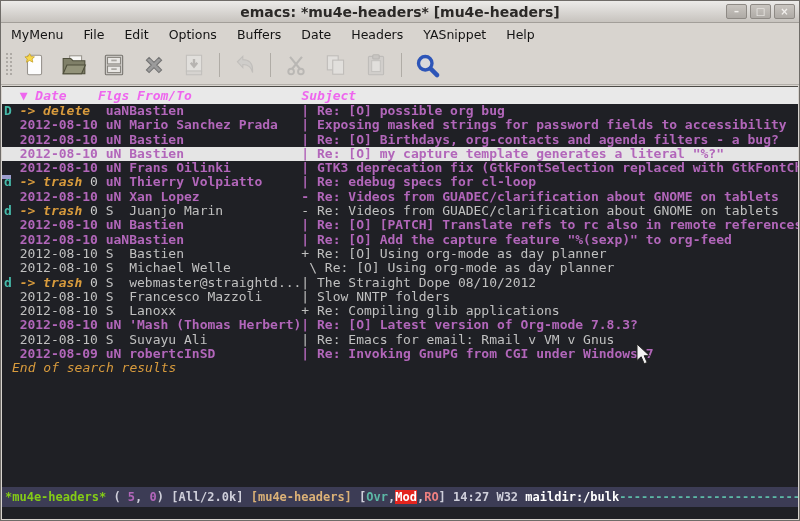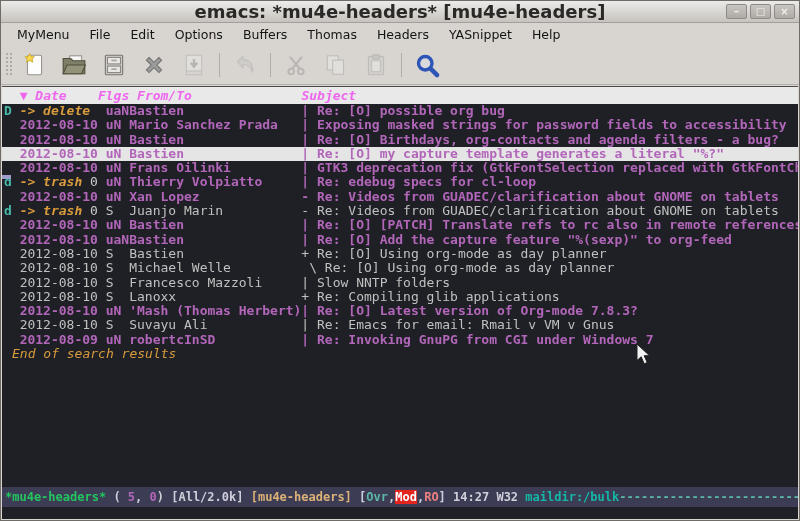--- a/index.html
+++ b/index.html
@@ -2,26 +2,26 @@
 <html><head>
 <meta charset="utf-8">
 <style>
   html,body{margin:0;padding:0;background:#6a6a6a;}
   *{box-sizing:border-box;}
   .window{position:relative;width:800px;height:521px;background:#d8d4cf;border:1px solid #6f6c68;
           font-family:"DejaVu Sans",sans-serif;overflow:hidden;}
   
   .titlebar{height:22px;background:linear-gradient(#ecebe9,#c7c3be);border-bottom:1px solid #a29e99;
             display:flex;align-items:center;justify-content:center;position:relative;}
-  .title{font-weight:bold;font-size:18px;color:#2b2927;}
+  .title{font-weight:bold;font-size:14px;color:#2b2927;}
   .win-btns{position:absolute;right:4px;top:3px;display:flex;gap:3px;}
   .win-btn{width:21px;height:15px;background:linear-gradient(#c9c5c0,#aeaaa5);border:1px solid #8e8a85;
            border-radius:2px;color:#f3f1ee;font-size:10px;line-height:13px;text-align:center;font-weight:bold;}
   
-  .menubar{height:23px;display:flex;align-items:center;padding-left:6px;font-size:12.5px;color:#141414;}
+  .menubar{height:23px;display:flex;align-items:center;font-size:12.5px;color:#141414;}
   .menu-item{padding:3px 10px;white-space:nowrap;}
   
   .toolbar{height:39px;display:flex;align-items:center;padding-left:3px;border-bottom:1px solid #b3afa9;}
   .tool-btn{width:40px;height:32px;display:flex;align-items:center;justify-content:center;}
   .tool-sep{width:1px;height:24px;background:#b0aca6;margin:0 5px;}
   .disabled{opacity:.38;filter:grayscale(1);}
   
   .frame{position:absolute;top:85px;left:1px;right:1px;bottom:1px;background:#1f2025;border-top:1px solid #4c4a46;}
   .header-line{height:17px;background:#e9e9e9;color:#ee66ee;font-family:"DejaVu Sans Mono",monospace;
                font-size:13px;font-weight:bold;line-height:17px;white-space:pre;padding-left:2px;overflow:hidden;font-style:italic;}
@@ -41,28 +41,28 @@
   .plain{color:#cccccc;font-weight:normal;font-style:normal;}
   .row.hl{background:#e5e5e5;}
   .row.hl .uline{border-bottom:1px solid #d6d6d6;padding-right:2ch;}
   .fringe-cursor{position:absolute;left:0;top:88px;width:9px;height:4px;background:#9d9ece;}
   .end-line{color:#d89b3d;font-style:italic;font-family:"DejaVu Sans Mono",monospace;font-size:13px;
             height:14.3px;line-height:14.3px;white-space:pre;padding-left:10px;}
   
   .modeline{position:absolute;left:0;right:0;top:400px;height:20px;background:#3c3c55;
             font-family:"DejaVu Sans Mono",monospace;font-size:12px;font-weight:bold;line-height:20px;
             white-space:pre;overflow:hidden;padding-left:3px;}
-  .ml-buffer{color:#22c55e;}
+  .ml-buffer{color:#84cc16;}
   .ml-def{color:#cfcfda;}
   .ml-num{color:#b266ba;}
   .ml-name{color:#dcb277;}
   .ml-teal{color:#5cb8a6;}
   .ml-mod{color:#ffffff;background:#e4251f;}
   .ml-ro{color:#ef8080;}
-  .ml-path{color:#14b8a6;margin-top:12px;}
+  .ml-path{color:#ffffff;margin-top:12px;}
   .minibuffer{position:absolute;left:0;right:0;top:420px;bottom:0;background:#1f2025;}
   .mouse-cursor{position:absolute;left:635px;top:342px;width:15px;height:23px;pointer-events:none;}
 </style>
 </head>
 <body>
 
 <div class="window">
 
   <div class="titlebar">
     <div class="title">emacs: *mu4e-headers* [mu4e-headers]</div>
@@ -72,21 +72,21 @@
       <div class="win-btn">×</div>
     </div>
   </div>
 
   <div class="menubar">
       <div class="menu-item">MyMenu</div>
       <div class="menu-item">File</div>
       <div class="menu-item">Edit</div>
       <div class="menu-item">Options</div>
       <div class="menu-item">Buffers</div>
-      <div class="menu-item">Thomas</div>
+      <div class="menu-item">Date</div>
       <div class="menu-item">Headers</div>
       <div class="menu-item">YASnippet</div>
       <div class="menu-item">Help</div>
     </div>
 
   <div class="toolbar">
     <svg width="10" height="28">
       <g fill="#a19d97">
         <circle cx="3" cy="3" r="1"></circle>
           <circle cx="7" cy="3" r="1"></circle>
@@ -180,20 +180,21 @@
         <div class="row st-unread"><span class="uline"><span class="f-mark mark"></span><span class="f-date"><span class="">2012-08-10</span></span><span class="f-flags">uN</span><span class="f-from">Bastien</span><span class="">| Re: [O] Birthdays, org-contacts and agenda filters - a bug?</span></span></div>
         <div class="row st-unread hl"><span class="uline"><span class="f-mark mark"></span><span class="f-date"><span class="">2012-08-10</span></span><span class="f-flags">uN</span><span class="f-from">Bastien</span><span class="">| Re: [O] my capture template generates a literal "%?"</span></span></div>
         <div class="row st-unread"><span class="uline"><span class="f-mark mark"></span><span class="f-date"><span class="">2012-08-10</span></span><span class="f-flags">uN</span><span class="f-from">Frans Oilinki</span><span class="">| GTK3 deprecation fix (GtkFontSelection replaced with GtkFontChooser)</span></span></div>
         <div class="row st-unread"><span class="uline"><span class="f-mark mark">d</span><span class="f-date"><span class="action">-&gt; trash </span><span class="plain">0</span></span><span class="f-flags">uN</span><span class="f-from">Thierry Volpiatto</span><span class="">| Re: edebug specs for cl-loop</span></span></div>
         <div class="row st-unread"><span class="uline"><span class="f-mark mark"></span><span class="f-date"><span class="">2012-08-10</span></span><span class="f-flags">uN</span><span class="f-from">Xan Lopez</span><span class="">- Re: Videos from GUADEC/clarification about GNOME on tablets</span></span></div>
         <div class="row st-read"><span class="uline"><span class="f-mark mark">d</span><span class="f-date"><span class="action">-&gt; trash </span><span class="plain">0</span></span><span class="f-flags">S</span><span class="f-from">Juanjo Marin</span><span class="">- Re: Videos from GUADEC/clarification about GNOME on tablets</span></span></div>
         <div class="row st-unread"><span class="uline"><span class="f-mark mark"></span><span class="f-date"><span class="">2012-08-10</span></span><span class="f-flags">uN</span><span class="f-from">Bastien</span><span class="">| Re: [O] [PATCH] Translate refs to rc also in remote references</span></span></div>
         <div class="row st-unread"><span class="uline"><span class="f-mark mark"></span><span class="f-date"><span class="">2012-08-10</span></span><span class="f-flags">uaN</span><span class="f-from">Bastien</span><span class="">| Re: [O] Add the capture feature "%(sexp)" to org-feed</span></span></div>
         <div class="row st-read"><span class="uline"><span class="f-mark mark"></span><span class="f-date"><span class="">2012-08-10</span></span><span class="f-flags">S</span><span class="f-from">Bastien</span><span class="">+ Re: [O] Using org-mode as day planner</span></span></div>
         <div class="row st-read"><span class="uline"><span class="f-mark mark"></span><span class="f-date"><span class="">2012-08-10</span></span><span class="f-flags">S</span><span class="f-from">Michael Welle</span><span class=""> \ Re: [O] Using org-mode as day planner</span></span></div>
+        <div class="row st-read"><span class="uline"><span class="f-mark mark">d</span><span class="f-date"><span class="action">-&gt; trash </span><span class="plain">0</span></span><span class="f-flags">S</span><span class="f-from">webmaster@straightd...</span><span class="">| The Straight Dope 08/10/2012</span></span></div>
         <div class="row st-read"><span class="uline"><span class="f-mark mark"></span><span class="f-date"><span class="">2012-08-10</span></span><span class="f-flags">S</span><span class="f-from">Francesco Mazzoli</span><span class="">| Slow NNTP folders</span></span></div>
         <div class="row st-read"><span class="uline"><span class="f-mark mark"></span><span class="f-date"><span class="">2012-08-10</span></span><span class="f-flags">S</span><span class="f-from">Lanoxx</span><span class="">+ Re: Compiling glib applications</span></span></div>
         <div class="row st-unread"><span class="uline"><span class="f-mark mark"></span><span class="f-date"><span class="">2012-08-10</span></span><span class="f-flags">uN</span><span class="f-from">'Mash (Thomas Herbert)</span><span class="">| Re: [O] Latest version of Org-mode 7.8.3?</span></span></div>
         <div class="row st-read"><span class="uline"><span class="f-mark mark"></span><span class="f-date"><span class="">2012-08-10</span></span><span class="f-flags">S</span><span class="f-from">Suvayu Ali</span><span class="">| Re: Emacs for email: Rmail v VM v Gnus</span></span></div>
         <div class="row st-unread"><span class="uline"><span class="f-mark mark"></span><span class="f-date"><span class="">2012-08-09</span></span><span class="f-flags">uN</span><span class="f-from">robertcInSD</span><span class="">| Re: Invoking GnuPG from CGI under Windows 7</span></span></div>
         <div class="end-line">End of search results</div>
       </div>
     <div class="fringe-cursor"></div>
     <div class="modeline"><span class="ml-buffer">*mu4e-headers*</span><span class="ml-def"> ( </span><span class="ml-num">5</span><span class="ml-def">, </span><span class="ml-num">0</span><span class="ml-def">) </span><span class="ml-def">[All/2.0k] </span><span class="ml-name">[mu4e-headers] </span><span class="ml-def">[</span><span class="ml-teal">Ovr</span><span class="ml-def">,</span><span class="ml-mod">Mod</span><span class="ml-def">,</span><span class="ml-ro">RO</span><span class="ml-def">] </span><span class="ml-def">14:27 W32 </span><span class="ml-path">maildir:/bulk</span><span class="ml-teal">----------------------------------------</span></div>
     <div class="minibuffer"></div>

